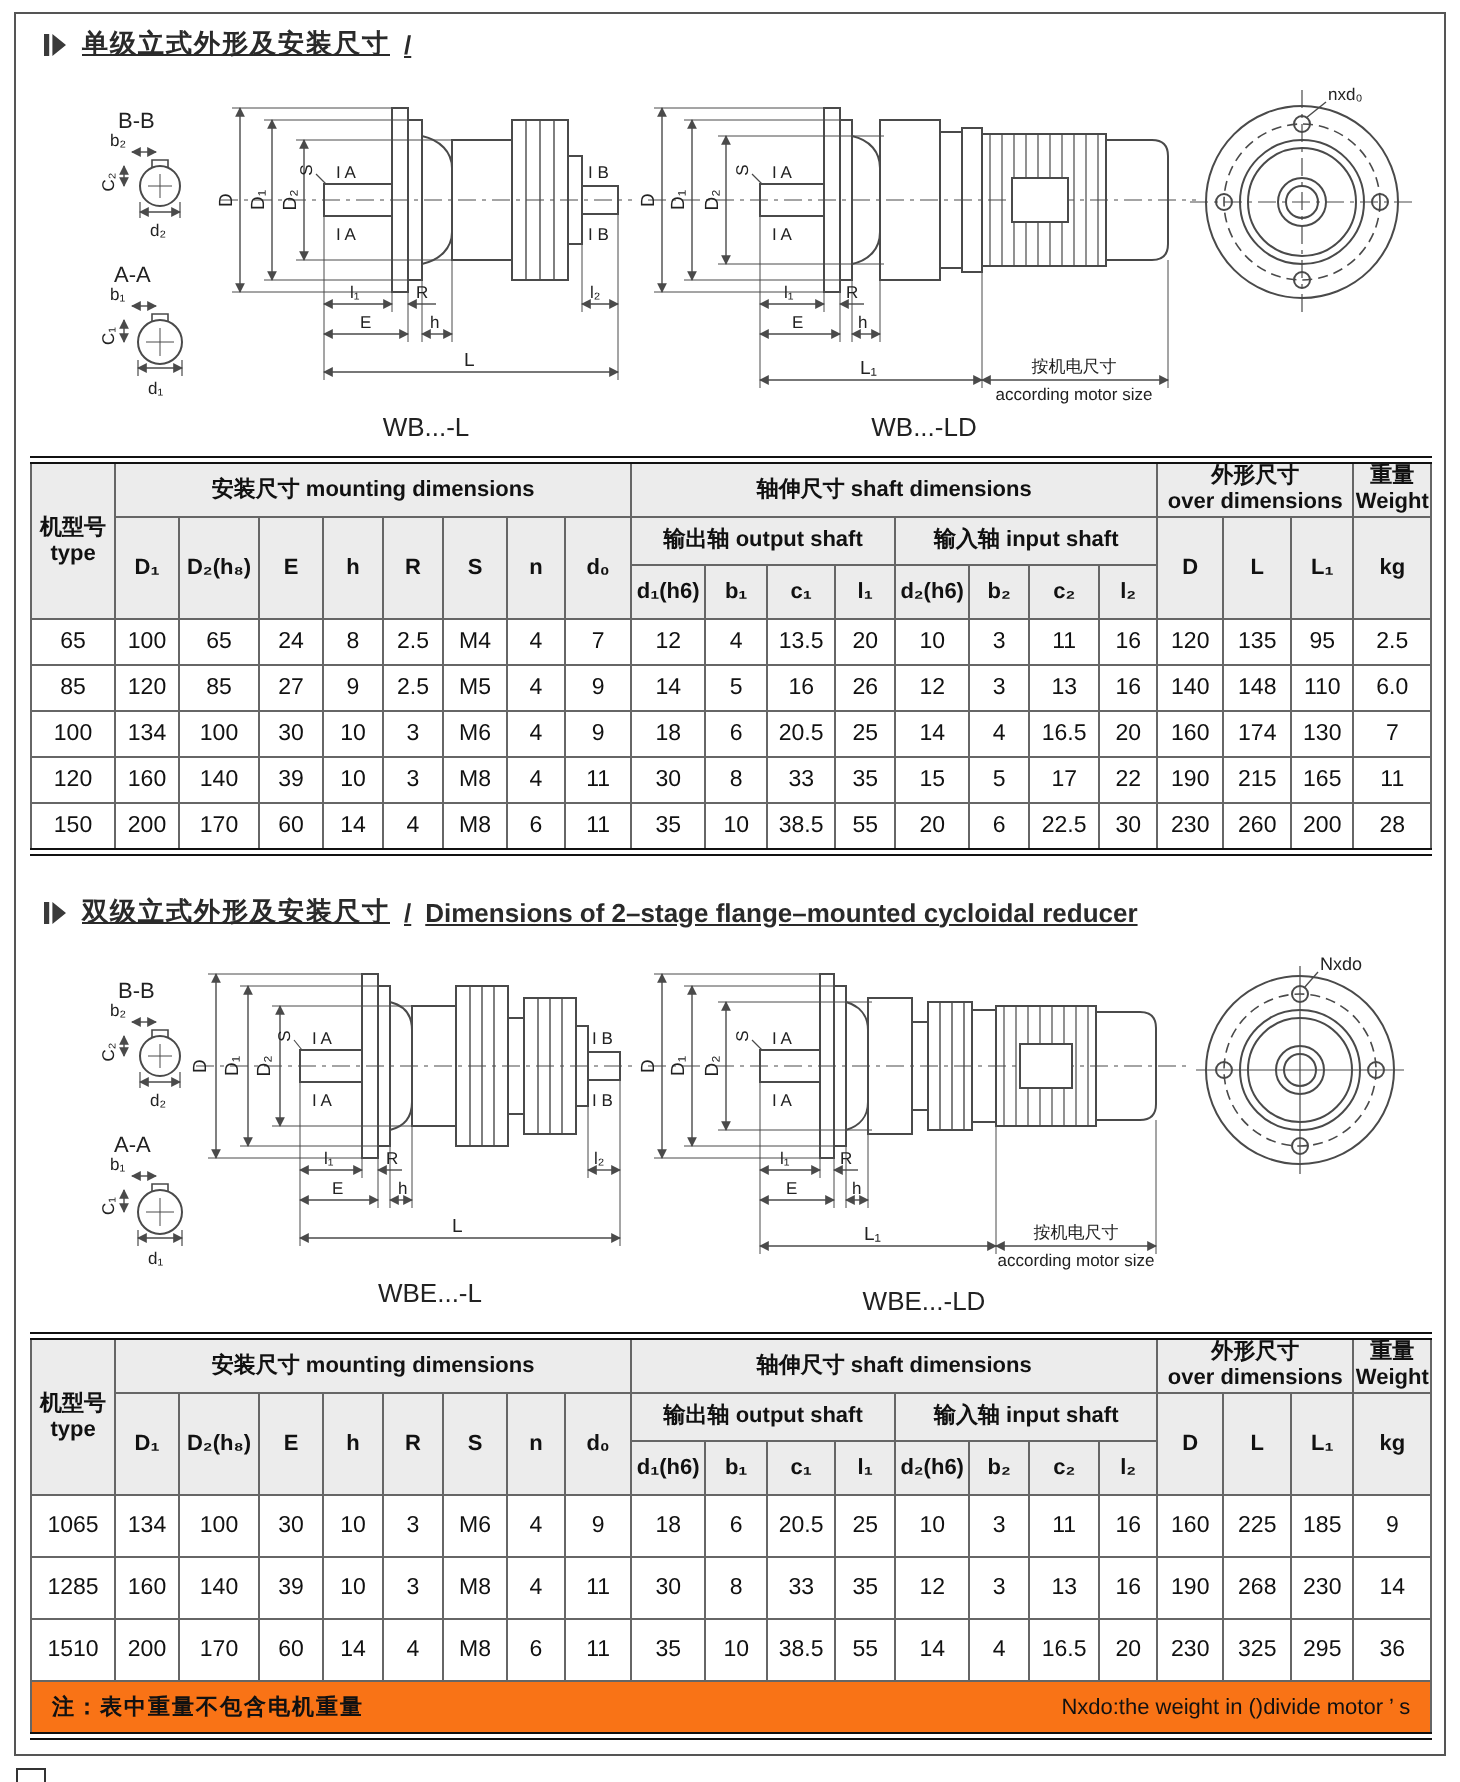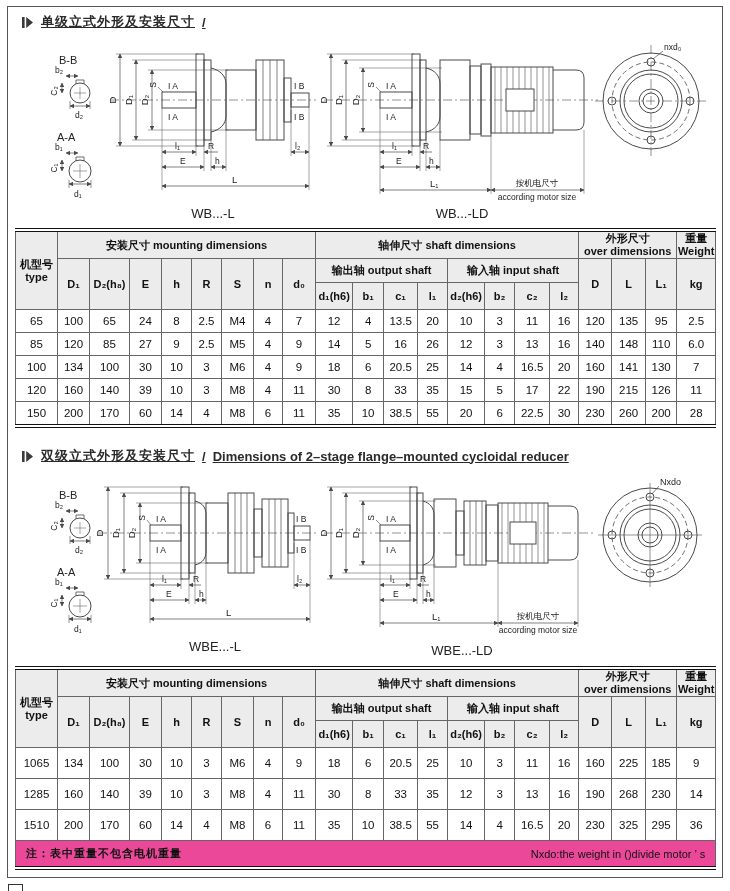--- a/index.html
+++ b/index.html
@@ -20,21 +20,21 @@
   .tw1{top:228px;} .tw2{top:666px;}
   table.cat{border-collapse:collapse;table-layout:fixed;width:700px;
             border-left:1.5px solid #444;border-right:1.5px solid #444;
             border-top:4px double #111;border-bottom:4px double #111;}
   table.cat th,table.cat td{border:1px solid #666;text-align:center;vertical-align:middle;
             padding:0;overflow:hidden;}
   table.cat thead th{background:#ececec;font-size:11px;font-weight:bold;line-height:1.2;color:#111;}
   table.cat tbody td{font-size:11.5px;color:#111;background:#fff;}
   .t1 tbody td{height:22px;} .t2 tbody td{height:30px;}
   tr.h1 th{height:26px;} tr.h2 th{height:23px;} tr.h3 th{height:26px;}
-  table.cat tfoot td{height:25px;background:#ec4899;}
+  table.cat tfoot td{height:25px;background:#f97316;}
   .note{display:flex;justify-content:space-between;align-items:center;
         padding:0 10px;font-size:11px;color:#111;}
   .note .nz{font-weight:bold;letter-spacing:1px;}
 </style>
 </head>
 <body>
 
 <div class="page">
   <div class="page-frame"></div>
 
@@ -316,21 +316,21 @@
             <td>9</td>
             <td>18</td>
             <td>6</td>
             <td>20.5</td>
             <td>25</td>
             <td>14</td>
             <td>4</td>
             <td>16.5</td>
             <td>20</td>
             <td>160</td>
-            <td>141</td>
+            <td>174</td>
             <td>130</td>
             <td>7</td>
           </tr>
           <tr>
             <td>120</td>
             <td>160</td>
             <td>140</td>
             <td>39</td>
             <td>10</td>
             <td>3</td>
@@ -340,21 +340,21 @@
             <td>30</td>
             <td>8</td>
             <td>33</td>
             <td>35</td>
             <td>15</td>
             <td>5</td>
             <td>17</td>
             <td>22</td>
             <td>190</td>
             <td>215</td>
-            <td>126</td>
+            <td>165</td>
             <td>11</td>
           </tr>
           <tr>
             <td>150</td>
             <td>200</td>
             <td>170</td>
             <td>60</td>
             <td>14</td>
             <td>4</td>
             <td>M8</td>

